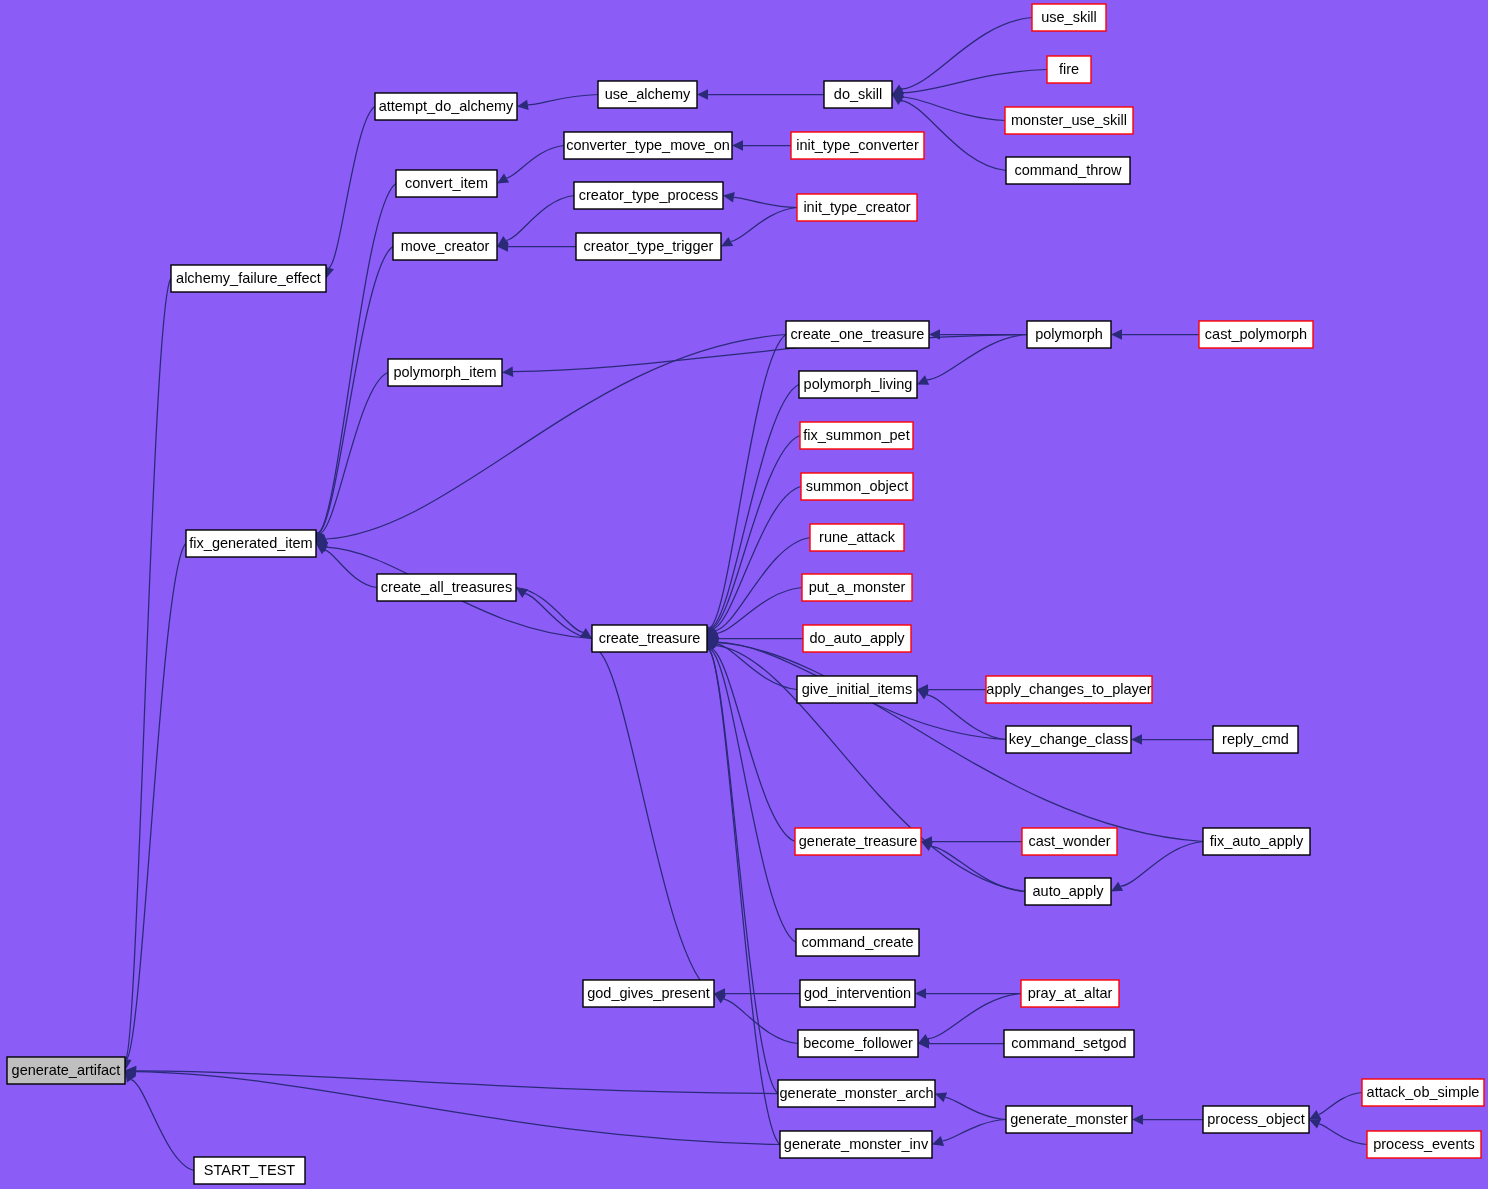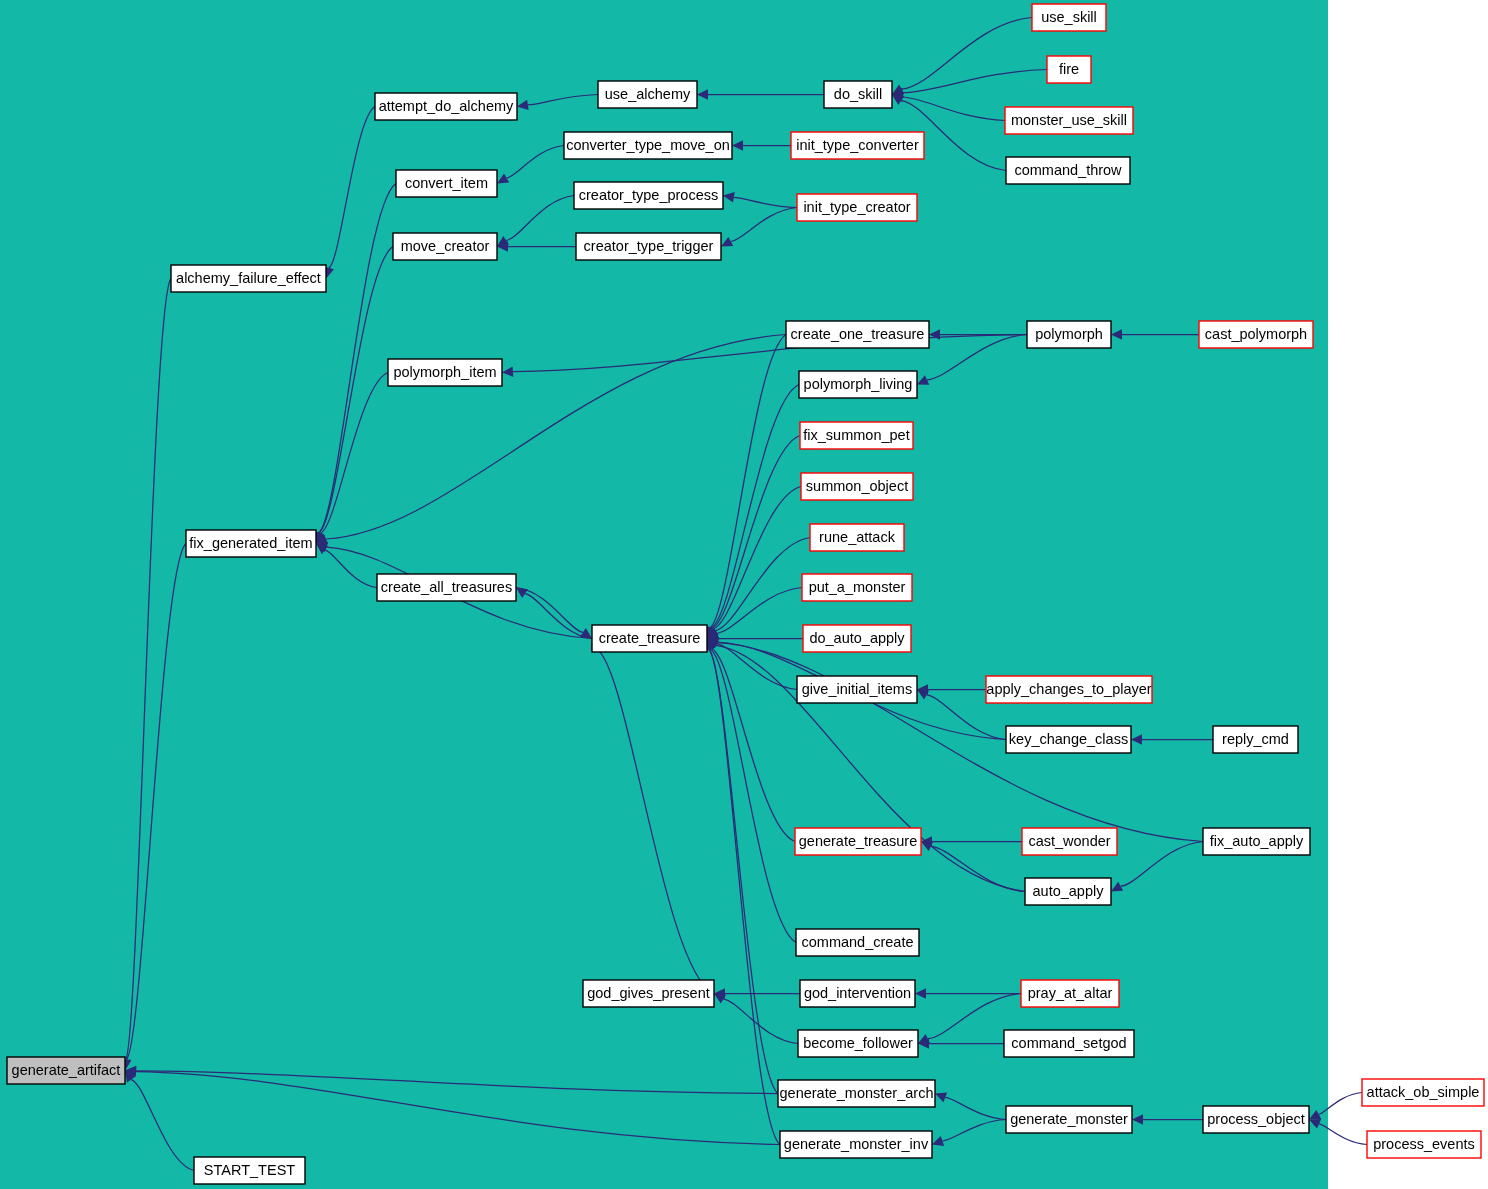--- a/index.html
+++ b/index.html
@@ -8,23 +8,23 @@
     background: #ffffff;
   }
   body {
     font-family: "Liberation Sans", sans-serif;
     width: 1488px;
     height: 1189px;
     overflow: hidden;
   }
   #graph-root {
     position: relative;
-    width: 1328px;
+    width: 1488px;
     height: 1189px;
-    background: #14b8a6;
+    background: #8b5cf6;
   }
   svg#callgraph {
     position: absolute;
     left: 0;
     top: 0;
     width: 1488px;
     height: 1189px;
     display: block;
   }
   .node-rect {

